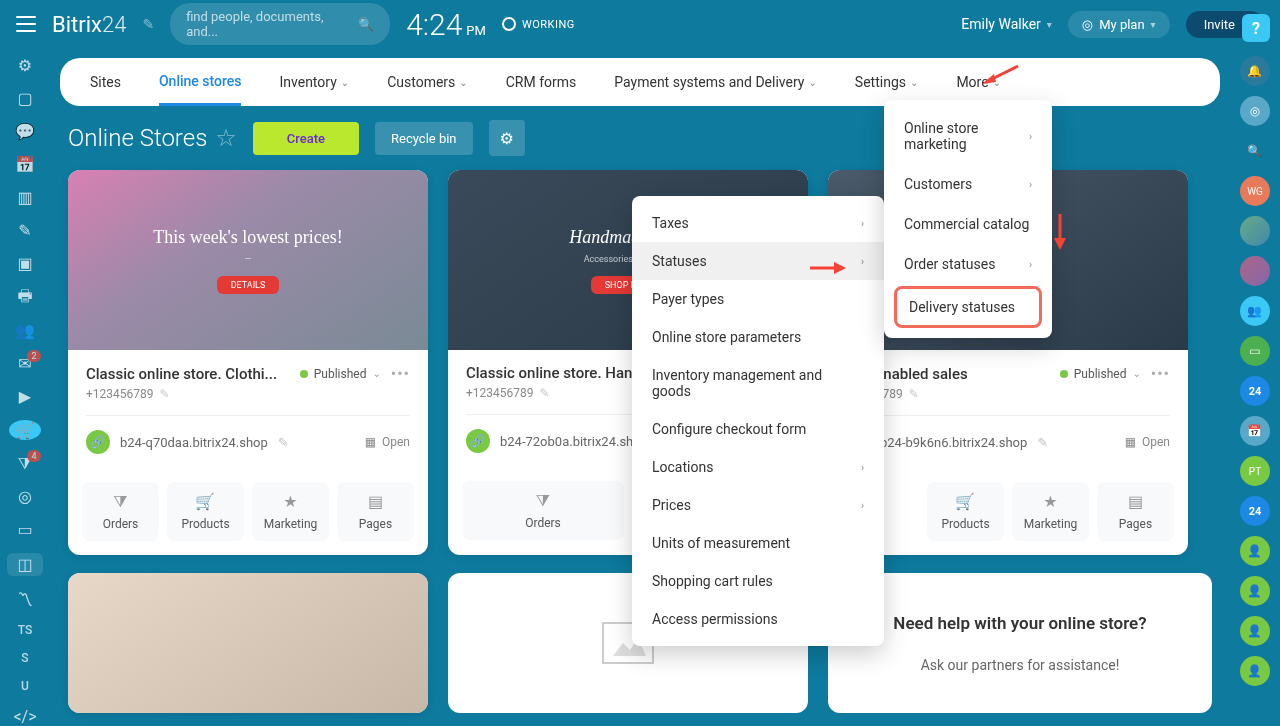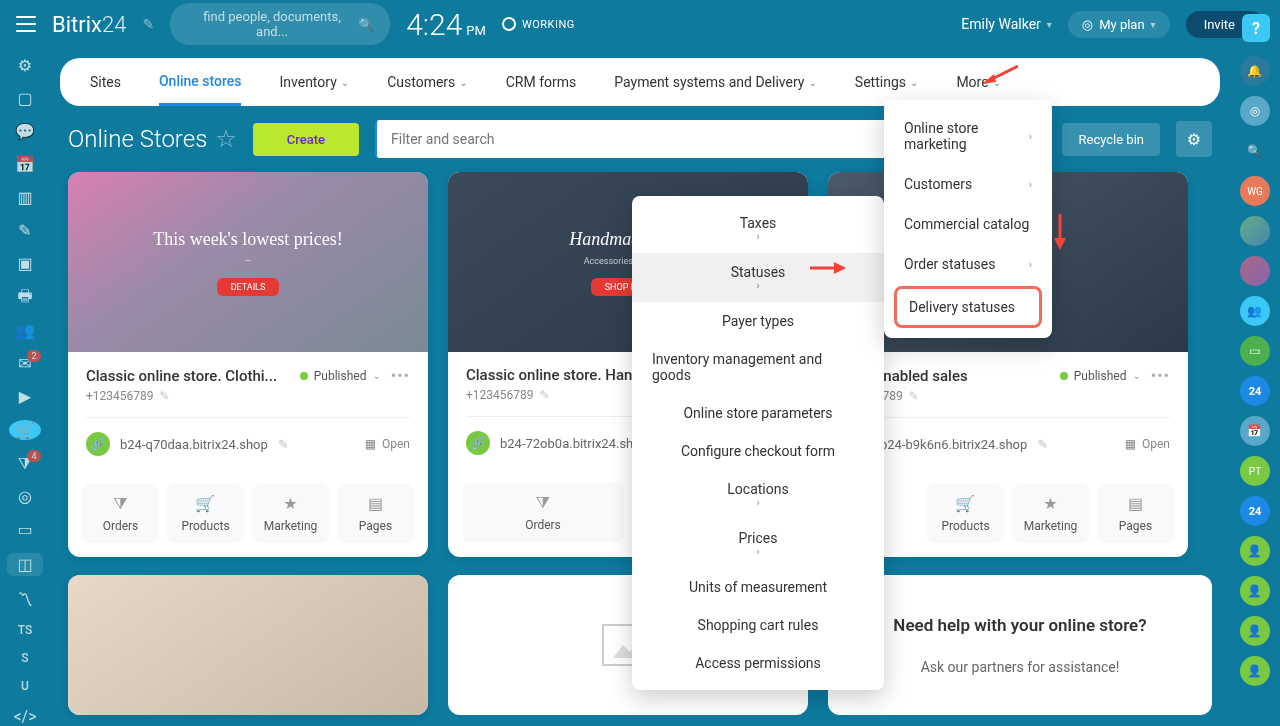--- a/index.html
+++ b/index.html
@@ -3,21 +3,21 @@
 <meta charset="utf-8">
 <style>
 * { margin:0; padding:0; box-sizing:border-box; font-family:-apple-system,BlinkMacSystemFont,"Segoe UI",Roboto,sans-serif; }
 body { background:#0d7a9e; width:1280px; height:726px; overflow:hidden; position:relative; }
 .topbar { height:48px; display:flex; align-items:center; padding:0 16px; color:#fff; gap:16px; }
 .hamburger { width:20px; height:16px; display:flex; flex-direction:column; justify-content:space-between; cursor:pointer; }
 .hamburger span { height:2px; background:#fff; border-radius:1px; }
 .logo { font-size:22px; font-weight:400; }
 .logo b { font-weight:300; opacity:.85; }
 .edit-pencil { opacity:.5; font-size:14px; }
-.search-pill { background:rgba(255,255,255,.15); border-radius:20px; padding:6px 16px; width:220px; display:flex; align-items:center; gap:0; font-size:13px; color:rgba(255,255,255,.7);text-align:center; }
+.search-pill { background:rgba(255,255,255,.15); border-radius:20px; padding:6px 16px; width:220px; display:flex; align-items:center; gap:0; font-size:13px; color:rgba(255,255,255,.7); }
 .clock { display:flex; align-items:baseline; gap:4px; margin-left:auto; margin-right:auto; }
 .clock-time { font-size:30px; font-weight:300; }
 .clock-ampm { font-size:13px; }
 .working { font-size:11px; letter-spacing:.5px; display:flex; align-items:center; gap:6px; }
 .working::before { content:""; width:10px; height:10px; border:2px solid #fff; border-radius:50%; }
 .user-menu { font-size:14px; display:flex; align-items:center; gap:6px; }
 .myplan { background:rgba(255,255,255,.12); border-radius:18px; padding:6px 14px; font-size:13px; display:flex; align-items:center; gap:6px; }
 .invite-btn { background:#0c4a6e; color:#fff; border-radius:18px; padding:6px 14px 6px 18px; font-size:13px; display:flex; align-items:center; gap:10px; }
 .help-btn { width:28px; height:28px; background:#3bc8f5; border-radius:6px; color:#fff; display:flex; align-items:center; justify-content:center; font-weight:bold; position:absolute; right:10px; top:14px; }
 
@@ -72,21 +72,21 @@
 .card-hero.store { height:140px; background:linear-gradient(145deg,#e8d8c8,#c8b8a8); }
 .help-card { flex:1; background:#fff; border-radius:12px; padding:40px 20px 20px; text-align:center; }
 .help-title { font-size:17px; font-weight:600; color:#333; margin-bottom:24px; }
 .help-sub { font-size:14px; color:#666; }
 .placeholder-card { width:360px; background:#fff; border-radius:12px; display:flex; align-items:center; justify-content:center; }
 
 
 .dd1 { position:absolute; top:100px; left:884px; width:168px; background:#fff; border-radius:8px; box-shadow:0 8px 24px rgba(0,0,0,.2); padding:8px 0; z-index:100; }
 .dd1 .it { padding:12px 20px; font-size:14px; color:#333; display:flex; align-items:center; justify-content:space-between; cursor:pointer; }
 .dd2 { position:absolute; top:196px; left:632px; width:252px; background:#fff; border-radius:8px; box-shadow:0 8px 24px rgba(0,0,0,.2); padding:8px 0; z-index:99; }
-.dd2 .it { padding:11px 20px; font-size:14px; color:#333; display:flex; align-items:center; justify-content:space-between; cursor:pointer;flex-direction:column; }
+.dd2 .it { padding:11px 20px; font-size:14px; color:#333; display:flex; align-items:center; justify-content:space-between; cursor:pointer; }
 .dd2 .it.hl { background:#f0f0f0; }
 .boxed { border:3px solid #f26a5a; border-radius:8px; margin:2px 10px; padding:10px 12px !important; }
 .arrow { position:absolute; color:#f44336; font-size:28px; z-index:200; }
 .arrow svg { width:40px; height:24px; }
 .arrow-d svg { transform:rotate(90deg); }
 </style>
 </head>
 <body>
 
 <div class="topbar">
@@ -194,21 +194,20 @@
         <span class="chev">⌄</span>
       </div>
   </div>
 
   <div class="pagebar">
     <div class="page-title">
         <span>Online Stores</span>
         <span class="star">☆</span>
       </div>
     <button class="create-btn">Create</button>
-    <input class="filter-input" placeholder="Filter and search" style="">
     <div class="recycle-btn">Recycle bin</div>
     <div class="gear-btn">
         <span>⚙</span>
       </div>
   </div>
 
   <div class="cards">
 
     <div class="card">
       <div class="card-hero c1">
@@ -383,24 +382,24 @@
       <span class="chev">›</span>
     </div>
   <div class="it hl">
       <span>Statuses</span>
       <span class="chev">›</span>
     </div>
   <div class="it">
       <span>Payer types</span>
     </div>
   <div class="it">
+      <span>Online store parameters</span>
+    </div>
+  <div class="it">
       <span>Inventory management and goods</span>
-    </div>
-  <div class="it">
-      <span>Online store parameters</span>
     </div>
   <div class="it">
       <span>Configure checkout form</span>
     </div>
   <div class="it">
       <span>Locations</span>
       <span class="chev">›</span>
     </div>
   <div class="it">
       <span>Prices</span>

